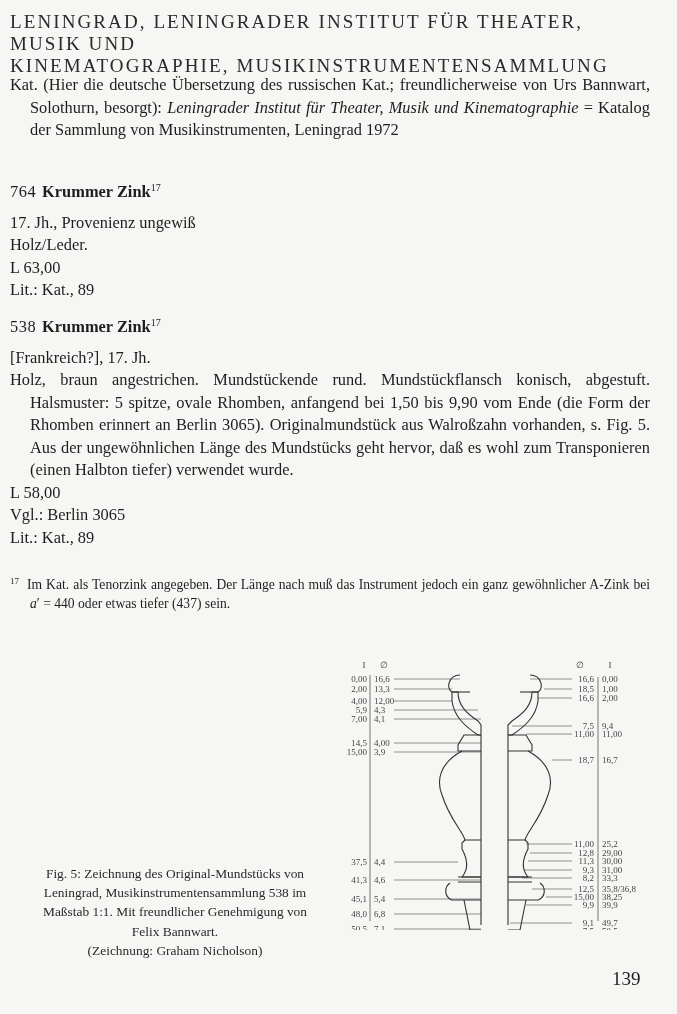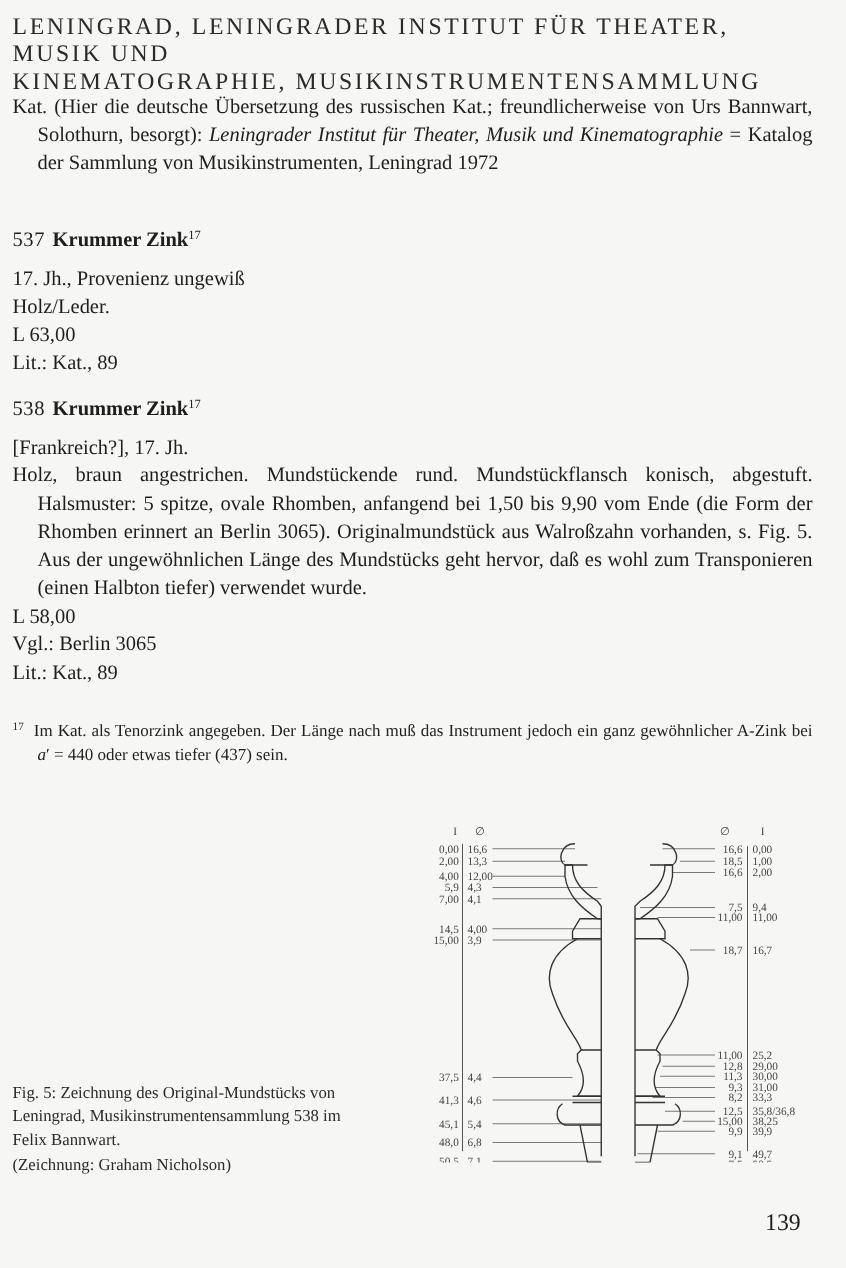--- a/index.html
+++ b/index.html
@@ -22,21 +22,21 @@
   .entry-title .num { letter-spacing: 0.5px; }
   .entry-title .name { font-weight: bold; margin-left: 6px; }
   sup { font-size: 10px; vertical-align: 6px; line-height: 0; }
   .fn { position: absolute; left: 10px; top: 575px; width: 640px; font-size: 13.6px; line-height: 19px; }
   .fn p { margin: 0; padding-left: 20px; text-indent: -20px; text-align: justify; }
   .fn sup { font-size: 9px; vertical-align: 5px; }
   .caption {
     position: absolute; left: 10px; top: 864px; width: 330px;
     font-size: 13.4px; line-height: 19.2px; color: #2a2a2a;
   }
-  .caption p { margin: 0; }
+  .caption p { margin: 0; text-align: center; }
   .page-number { position: absolute; left: 612px; top: 968px; font-size: 19px; }
   svg.fig { position: absolute; left: 340px; top: 655px; }
   svg.fig text { font-family: "Liberation Serif", "DejaVu Serif", serif; font-size: 9px; fill: #444; }
   svg.fig .shape { fill: none; stroke: #333; stroke-width: 1.1; }
   svg.fig .leader { stroke: #666; stroke-width: 0.7; }
   svg.fig .axis { stroke: #555; stroke-width: 0.8; }
 </style>
 </head>
 <body>
 
@@ -44,21 +44,21 @@
   <div>LENINGRAD, LENINGRADER INSTITUT FÜR THEATER, MUSIK UND</div>
   <div>KINEMATOGRAPHIE, MUSIKINSTRUMENTENSAMMLUNG</div>
 </div>
 
 <div class="block hang" style="top:74px;">
   <p><span>Kat. (Hier die deutsche Übersetzung des russischen Kat.; freundlicherweise von Urs Bannwart, Solothurn, besorgt): </span><i>Leningrader Institut für Theater, Musik und Kinematographie</i><span> = Katalog der Sammlung von Musikinstrumenten, Leningrad 1972</span></p>
 </div>
 
 <div class="block" style="top:181px;">
   <div class="entry-title">
-    <span class="num">537</span><span class="name">Krummer Zink</span><sup>17</sup>
+    <span class="num">764</span><span class="name">Krummer Zink</span><sup>17</sup>
   </div>
   <div style="margin-top:8px;">
     <p class="line">17. Jh., Provenienz ungewiß</p>
     <p class="line">Holz/Leder.</p>
     <p class="line">L 63,00</p>
     <p class="line">Lit.: Kat., 89</p>
   </div>
 </div>
 
 <div class="block" style="top:316px;">
@@ -191,17 +191,18 @@
     <path class="shape" d="M188,96 C210,108 214,125 208,140 C200,165 188,175 185,185 L168,185"></path>
     <path class="shape" d="M185,185 L188,188 L188,194 C182,205 182,215 188,222 L168,222"></path>
     <path class="shape" d="M192,222 L168,222 M192,227 L168,227 M200,228 C206,232 206,242 198,245 L168,245"></path>
     <path class="shape" d="M186,245 L180,275 L168,275"></path>
   </g>
 </svg>
 
 <div class="caption">
   <p>Fig. 5: Zeichnung des Original-Mundstücks von</p>
   <p>Leningrad, Musikinstrumentensammlung 538 im</p>
+  <p>Maßstab 1:1. Mit freundlicher Genehmigung von</p>
   <p>Felix Bannwart.</p>
   <p>(Zeichnung: Graham Nicholson)</p>
 </div>
 
 <div class="page-number">139</div>
 
 </body></html>

